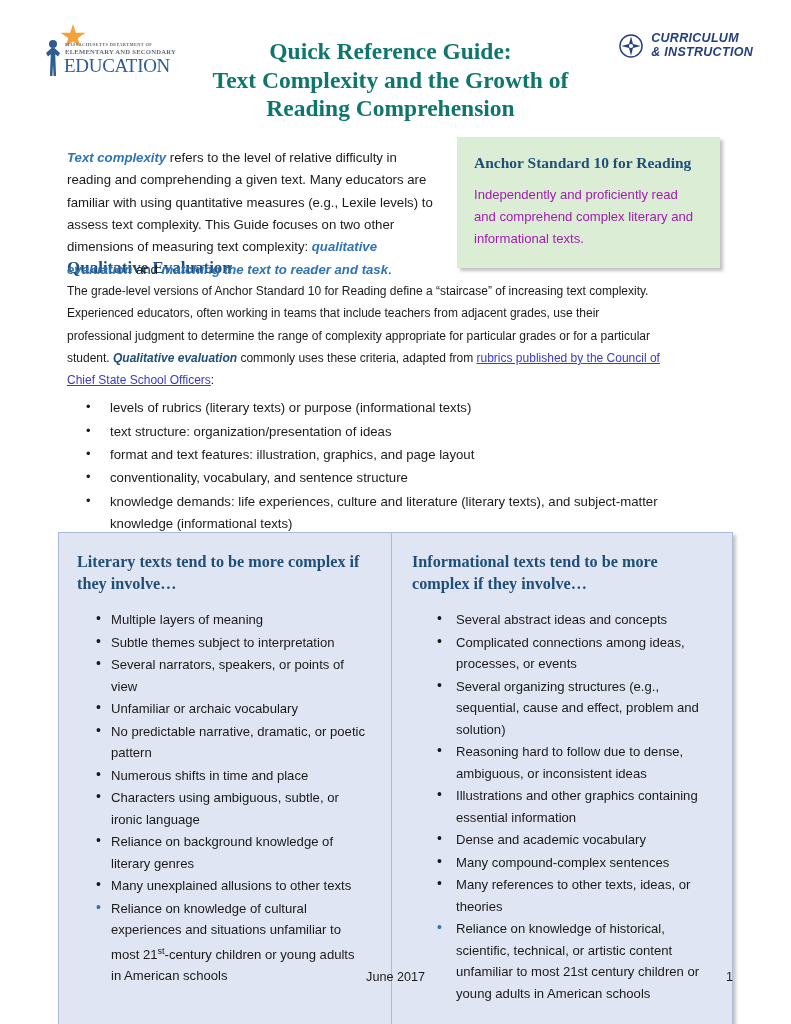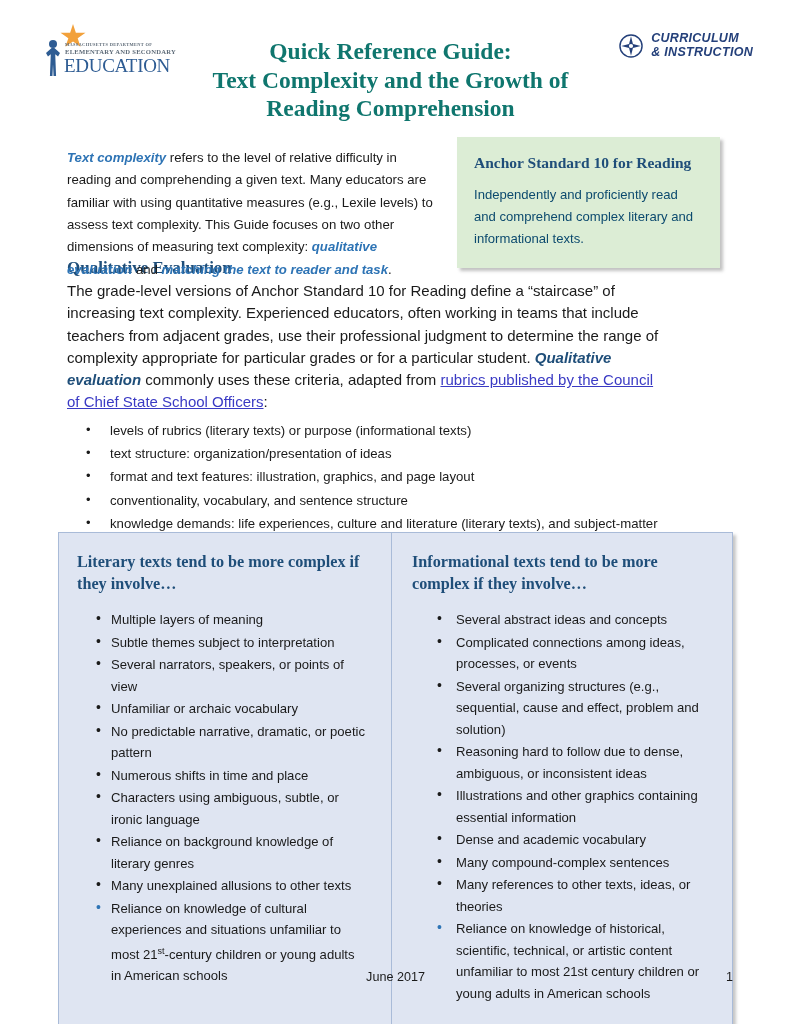--- a/index.html
+++ b/index.html
@@ -175,34 +175,34 @@
     font-family: "Liberation Serif", serif;
     font-weight: bold;
     font-size: 15.5px;
     line-height: 19.5px;
     color: #1F4E79;
     margin-bottom: 11px;
   }
   .anchor-body {
     font-size: 13.1px;
     line-height: 22px;
-    color: #0c4a6e;
+    color: #a21caf;
   }
 
   .section-head {
     margin: 0 0 0 67px;
     font-family: "Liberation Serif", serif;
     font-weight: bold;
     font-size: 17px;
     color: #1F4E79;
     padding-top: 0px;
   }
   .section-para {
     margin: 2px 62px 0 67px;
-    font-size: 15px;
+    font-size: 12px;
     line-height: 22.3px;
     color: #1a1a1a;
     text-align: left;
   }
   .ital-blue {
     color: #1F4E79;
     font-style: italic;
     font-weight: bold;
   }
   a.doc-link {

